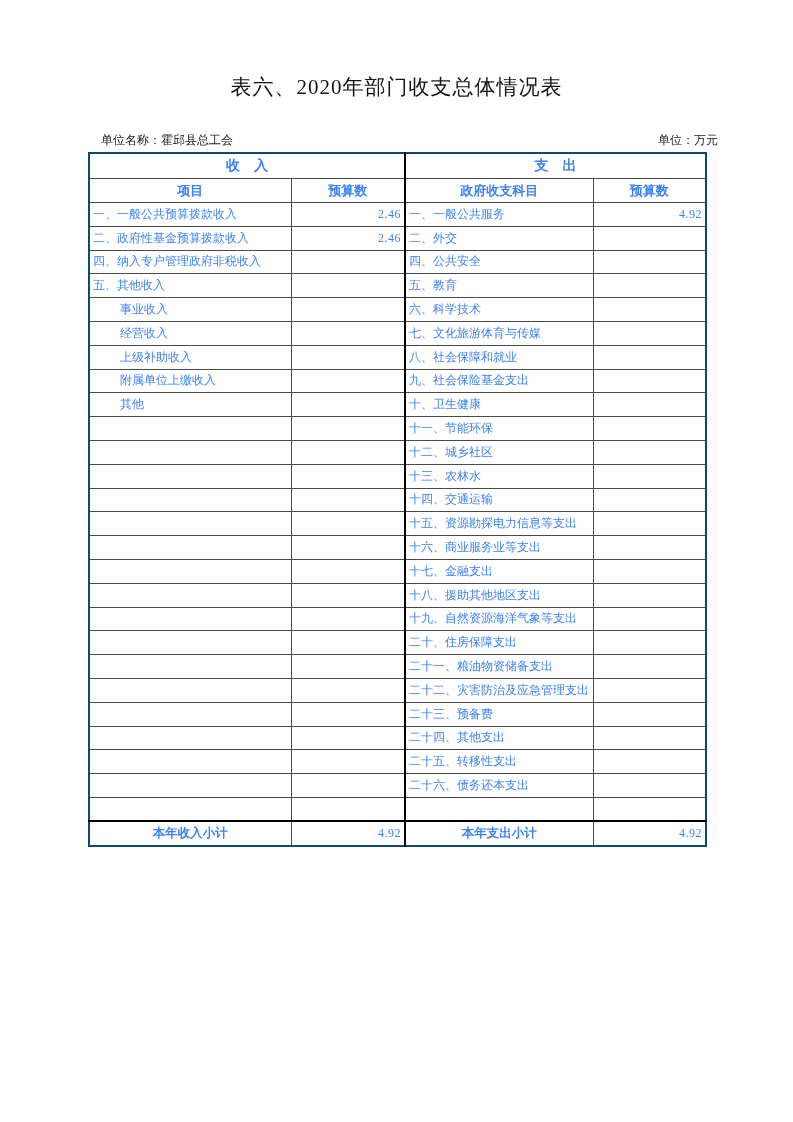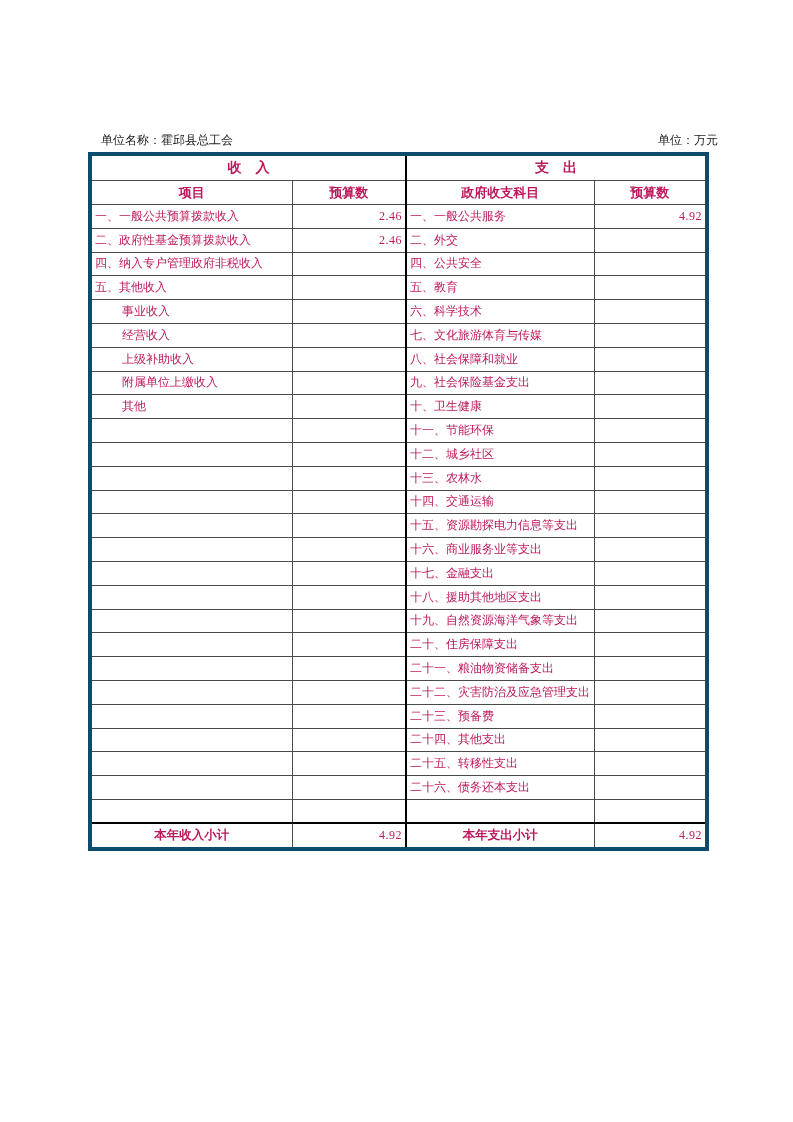--- a/index.html
+++ b/index.html
@@ -18,22 +18,22 @@
 
   .meta {
     position: absolute; top: 133px; left: 88px; width: 617px;
     display: flex; justify-content: space-between;
     font-size: 12px; line-height: 15px; color: #1a1a1a; margin-left: 13px;
   }
 
   table.budget {
     position: absolute; top: 152px; left: 88px; width: 617px;
     border-collapse: collapse; table-layout: fixed;
-    border: 4px solid #0c4a6e;
-    font-size: 12px; color: #be185d;
+    border: 2px solid #0c4a6e;
+    font-size: 12px; color: #3b82f6;
   }
   .budget th, .budget td {
     border: 1px solid #4a4a4a;
     padding: 0 3px;
     overflow: hidden; white-space: nowrap;
     vertical-align: middle;
   }
   
   .sec-row th:first-child,
   .col-row th:nth-child(2),
@@ -47,20 +47,21 @@
   .item.indent { padding-left: 30px; }
   .num { text-align: right; padding-right: 7px; letter-spacing: 0.5px; }
   .total-row td { height: 23px; border-top: 2px solid #000; }
   .total-label { font-weight: bold; text-align: center; font-size: 12.5px; }
 </style>
 </head>
 <body>
 
 <div class="page">
 
+  <div class="title">表六、2020年部门收支总体情况表</div>
 
   <div class="meta">
     <span>单位名称：霍邱县总工会</span>
     <span>单位：万元</span>
   </div>
 
   <table class="budget">
     <colgroup>
       <col style="width:202px">
       <col style="width:114px">

